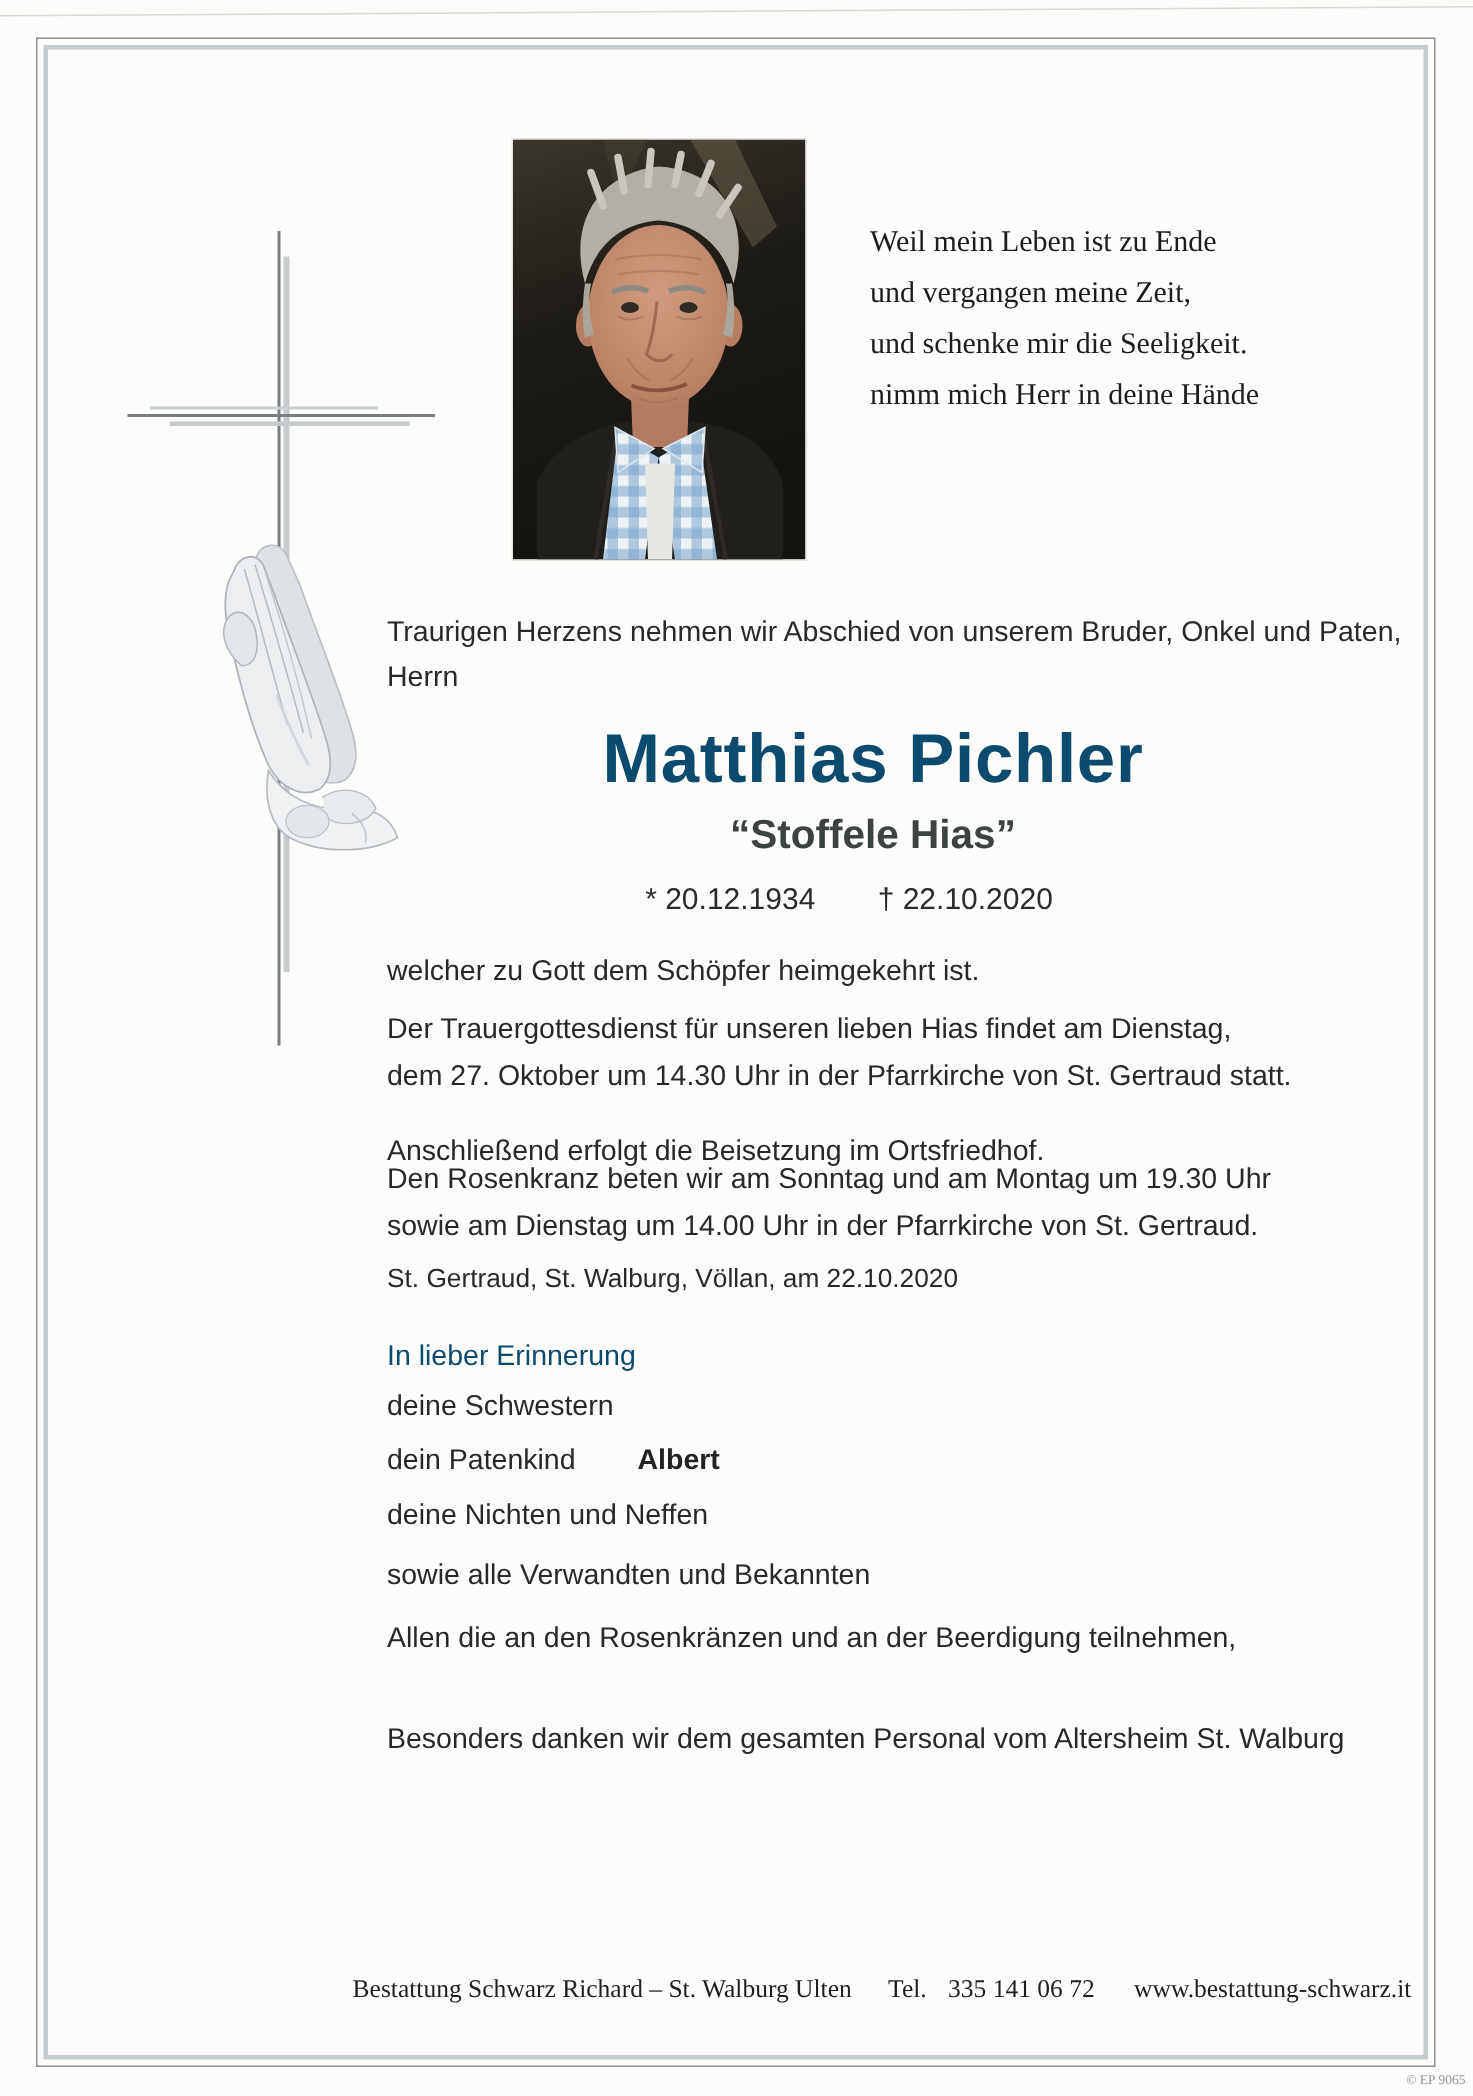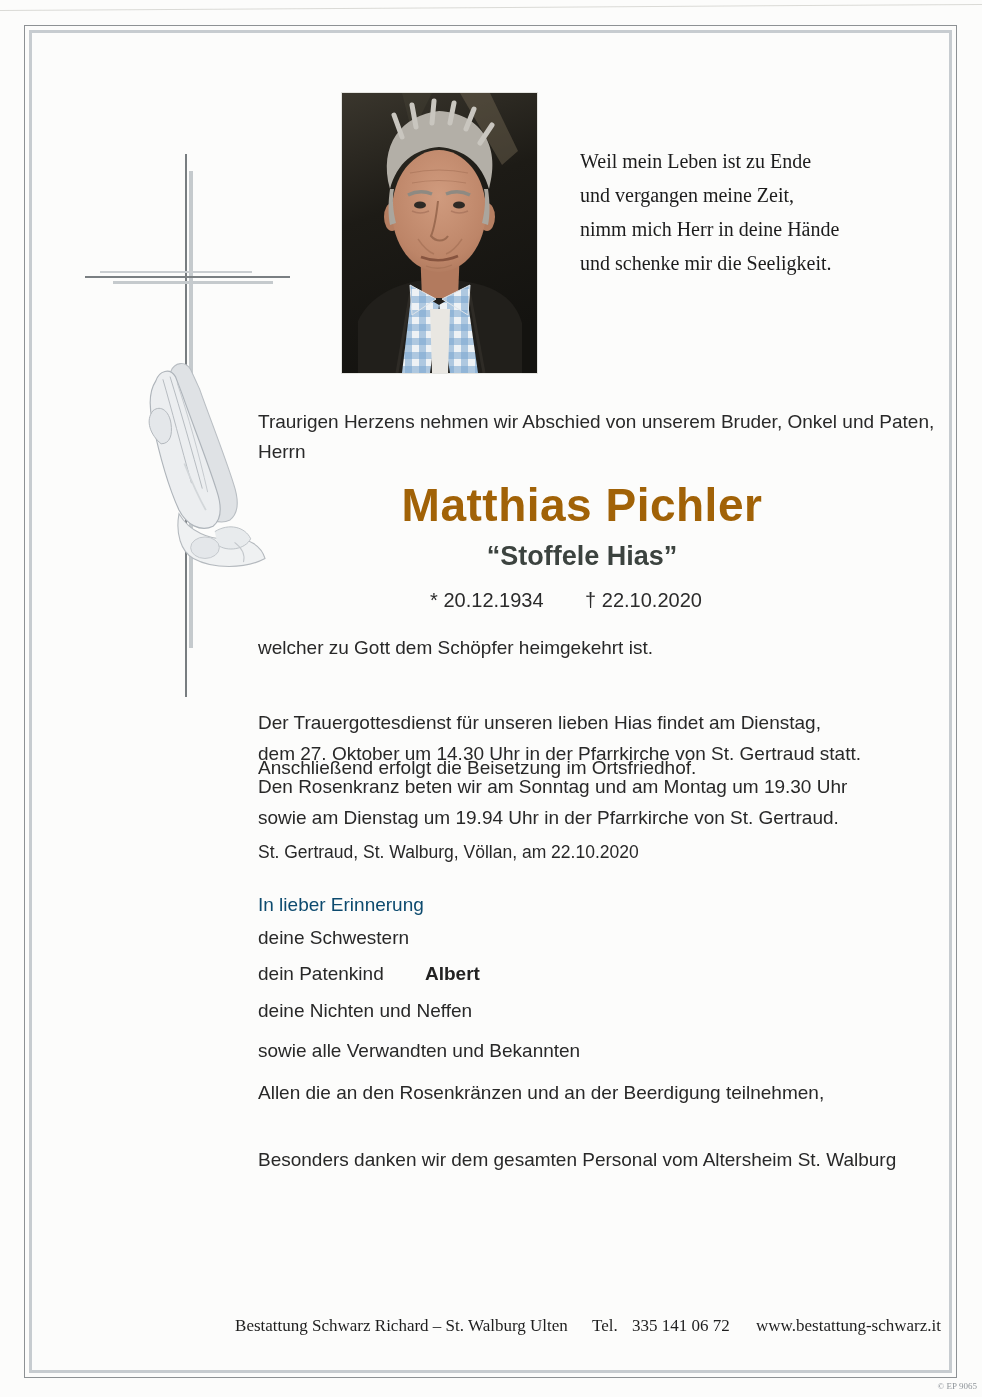--- a/index.html
+++ b/index.html
@@ -36,29 +36,29 @@
 
   .poem {
     position:absolute; left:580px; top:144px; width:330px;
     font-family:"Liberation Serif", serif;
     font-size:20px; line-height:34px; color:#1c1c1c;
   }
 
   .intro { position:absolute; left:258px; top:407px; width:680px; font-size:19px; line-height:30px; color:#292929; }
 
   .name-block { position:absolute; left:258px; top:478px; width:648px; text-align:center; }
-  .deceased-name { font-size:46px; font-weight:bold; color:#a16207; letter-spacing:0.5px; }
+  .deceased-name { font-size:46px; font-weight:bold; color:#0c4a6e; letter-spacing:0.5px; }
   .deceased-nickname { margin-top:9px; font-size:27px; font-weight:bold; color:#3c433f; }
 
   .dates { position:absolute; left:258px; top:589px; width:616px; text-align:center; font-size:20px; color:#2b2b2b; }
   .dates span { margin:0 18px; }
 
   .para { position:absolute; left:258px; width:690px; font-size:19px; line-height:31px; color:#282828; }
   .p1 { top:632px; }
-  .p2 { top:707px; }
+  .p2 { top:671px; }
   .p3 { top:752px; }
   .p4 { top:771px; }
   .p5 { top:837px; font-size:17.5px; }
 
   .fam-heading { position:absolute; left:258px; top:894px; font-size:19px; color:#0c4a6e; }
   .fam-row { position:absolute; left:258px; width:690px; font-size:19px; color:#282828; display:flex; }
   .fam-row .lbl { flex:0 0 167px; }
   .fam-row .val { flex:1; }
   .fam-row .val b { font-weight:bold; color:#222; }
   .row-sisters { top:927px; }
@@ -179,22 +179,22 @@
     <path d="M76,146 Q84,158 92,161 M120,146 Q112,158 104,161" stroke="#a06c52" stroke-width="1.4" opacity="0.6" fill="none"></path>
 
     <path d="M79,164 Q97,171 116,163" stroke="#87543f" stroke-width="2.6" fill="none"></path>
     <path d="M84,173 Q97,178 110,172" stroke="#a06c52" stroke-width="1.3" opacity="0.6" fill="none"></path>
   </svg>
 </div>
 
 <div class="poem">
   <div>Weil mein Leben ist zu Ende</div>
   <div>und vergangen meine Zeit,</div>
+  <div>und schenke mir die Seeligkeit.</div>
   <div>nimm mich Herr in deine Hände</div>
-  <div>und schenke mir die Seeligkeit.</div>
 </div>
 
 <div class="intro">
   <div>Traurigen Herzens nehmen wir Abschied von unserem Bruder, Onkel und Paten,</div>
   <div>Herrn</div>
 </div>
 
 <div class="name-block">
   <div class="deceased-name">Matthias Pichler</div>
   <div class="deceased-nickname">“Stoffele Hias”</div>
@@ -209,21 +209,21 @@
 
 <div class="para p2">
   <div>Der Trauergottesdienst für unseren lieben Hias findet am Dienstag,</div>
   <div>dem 27. Oktober um 14.30 Uhr in der Pfarrkirche von St. Gertraud statt.</div>
 </div>
 
 <div class="para p3">Anschließend erfolgt die Beisetzung im Ortsfriedhof.</div>
 
 <div class="para p4">
   <div>Den Rosenkranz beten wir am Sonntag und am Montag um 19.30 Uhr</div>
-  <div>sowie am Dienstag um 19.94 Uhr in der Pfarrkirche von St. Gertraud.</div>
+  <div>sowie am Dienstag um 14.00 Uhr in der Pfarrkirche von St. Gertraud.</div>
 </div>
 
 <div class="para p5">St. Gertraud, St. Walburg, Völlan, am 22.10.2020</div>
 
 <div class="fam-heading">In lieber Erinnerung</div>
 
 <div class="fam-row row-sisters">
   <span class="lbl">deine Schwestern</span>
 </div>
 

